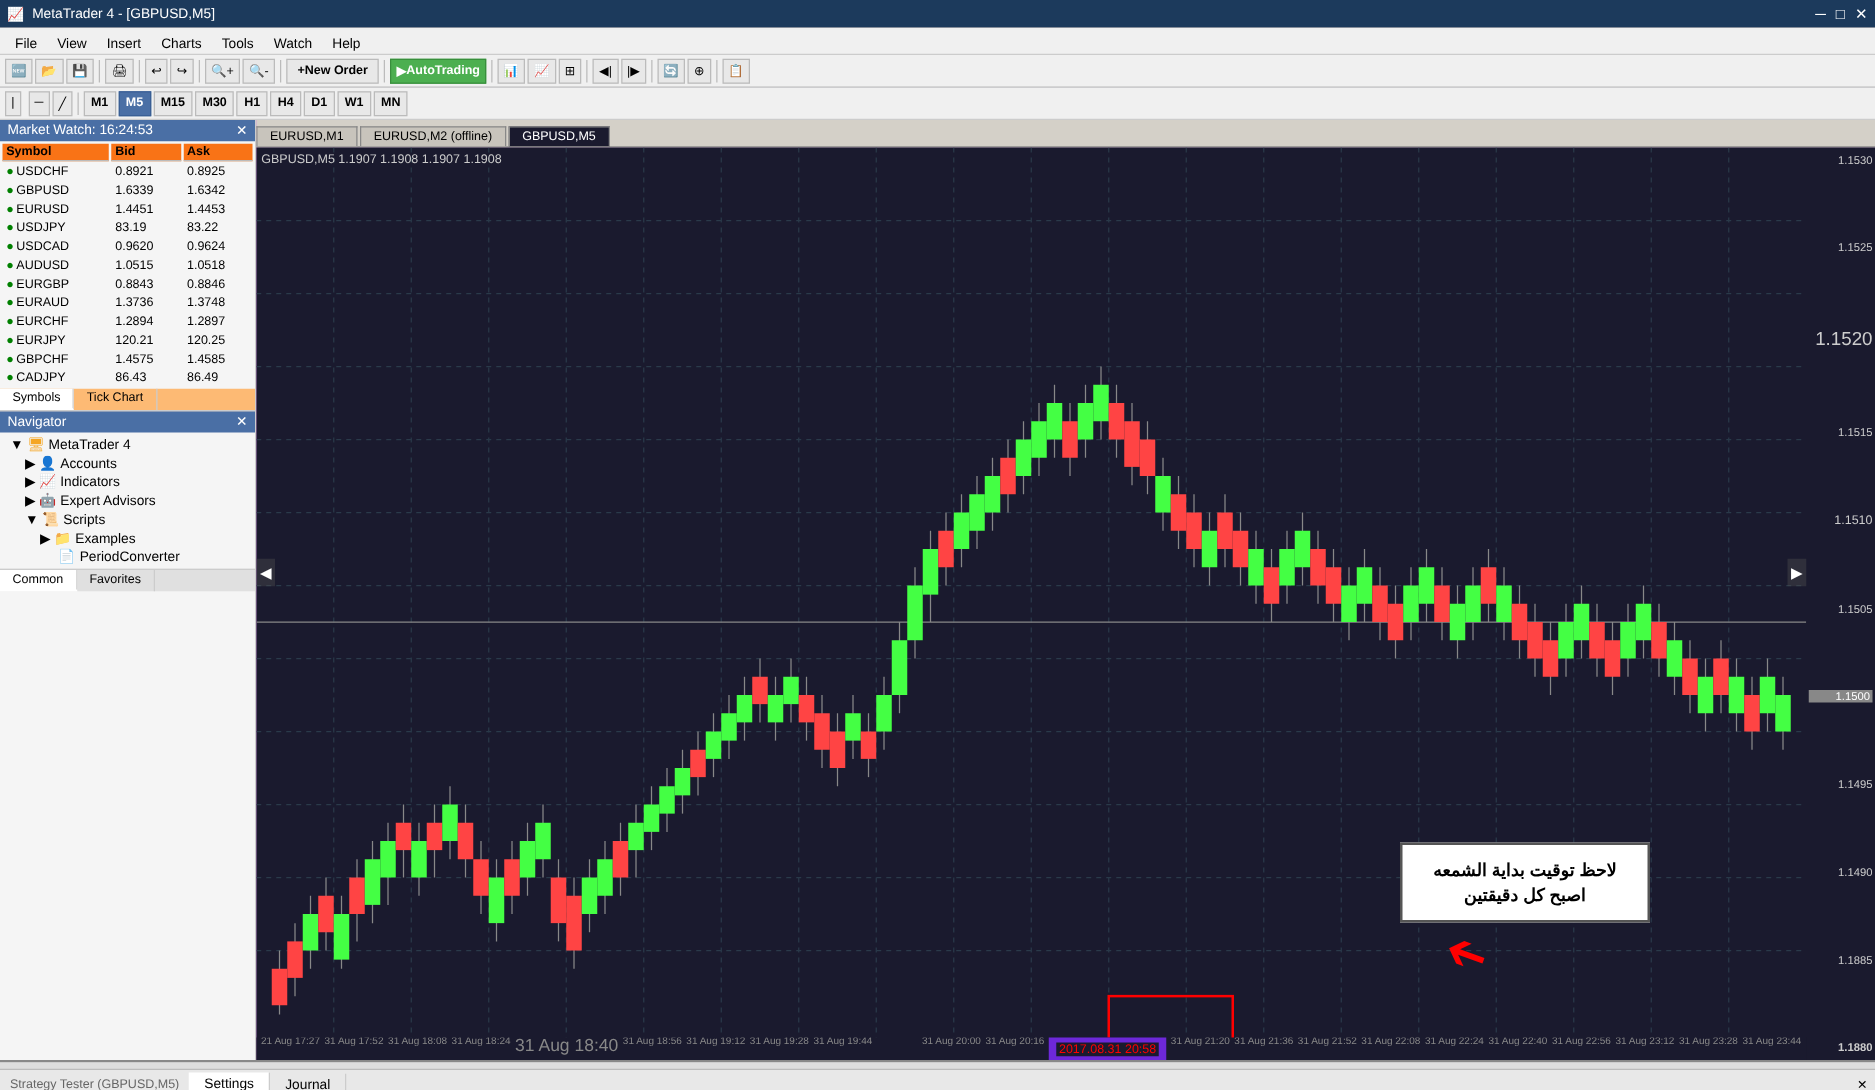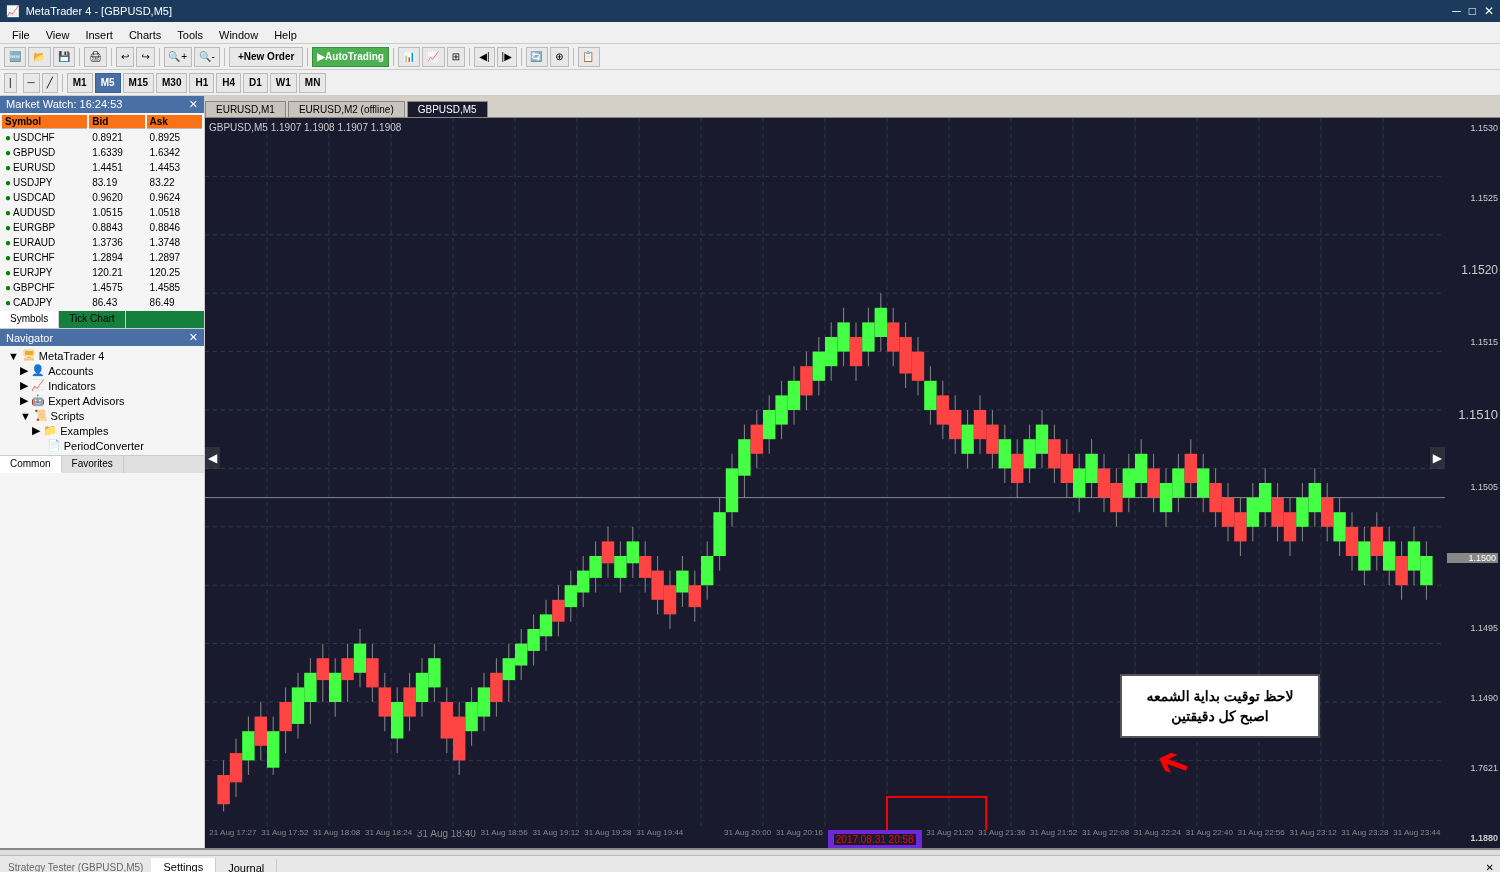--- a/index.html
+++ b/index.html
@@ -28,21 +28,21 @@
     
     #left-panel { width: 205px; background: #f5f5f5; border-right: 1px solid #ccc; display: flex; flex-direction: column; }
 
     
     #market-watch { flex: 0 0 auto; }
     #mw-header { background: #4a6fa5; color: #fff; padding: 2px 6px; font-size: 11px; display: flex; justify-content: space-between; }
     #mw-table { width: 100%; font-size: 10px; }
     #mw-table thead th { background: #f97316; padding: 1px 3px; text-align: left; border-bottom: 1px solid #bbb; }
     #mw-table tbody tr { border-bottom: 1px solid #e8e8e8; }
     #mw-table tbody td { padding: 1px 3px; }
-    .mw-tabs { display: flex; background: #15803d; border-bottom: 1px solid #ccc; }
+    .mw-tabs { display: flex; background: #fdba74; border-bottom: 1px solid #ccc; }
     .mw-tab { padding: 2px 10px; cursor: pointer; font-size: 10px; border-right: 1px solid #ccc; }
     .mw-tab.active { background: #fff; border-bottom: 2px solid #fff; }
 
     
     #navigator { flex: 1; overflow: hidden; }
     #nav-header { background: #4a6fa5; color: #fff; padding: 2px 6px; font-size: 11px; display: flex; justify-content: space-between; align-items: center; }
     .nav-tree { font-size: 11px; padding: 2px 0; }
     .nav-item { padding: 1px 4px 1px 8px; cursor: pointer; display: flex; align-items: center; gap: 3px; }
     .nav-item.indent1 { padding-left: 20px; }
     .nav-item.indent2 { padding-left: 32px; }
@@ -83,21 +83,21 @@
     <span>✕</span>
   </div>
 </div>
 
 <div id="menubar">
   <span>File</span>
   <span>View</span>
   <span>Insert</span>
   <span>Charts</span>
   <span>Tools</span>
-  <span>Window</span>
+  <span>Watch</span>
   <span>Help</span>
 </div>
 
 <div id="toolbar1">
   <button class="tb-btn">🆕</button>
   <button class="tb-btn">📂</button>
   <button class="tb-btn">💾</button>
   <div class="tb-sep"></div>
   <button class="tb-btn">🖨</button>
   <div class="tb-sep"></div>
@@ -540,45 +540,45 @@
 
         <rect x="55%" y="93%" width="8%" height="6%" fill="none" stroke="red" stroke-width="2"></rect>
 
         <polygon points="57%,75% 59%,71% 59%,74% 65%,74% 65%,76% 59%,76% 59%,79%" fill="red" transform="rotate(180,870,420)"></polygon>
 
       </svg>
 
       <div id="price-axis">
         <span style="color:#ccc; font-size:9px;">1.1530</span>
         <span style="color:#ccc; font-size:9px;">1.1525</span>
-        <span style="color:#ccc; font-size:12px;">1.1520</span>
+        <span style="color:#ccc; font-size:15px;">1.1520</span>
         <span style="color:#ccc; font-size:9px;">1.1515</span>
-        <span style="color:#ccc; font-size:13px;">1.1510</span>
+        <span style="color:#ccc; font-size:10px;">1.1510</span>
         <span style="color:#ccc; font-size:9px;">1.1505</span>
         <span style="color:#888; font-size:9px; background:#888; color:#fff; padding:0 2px;">1.1500</span>
         <span style="color:#ccc; font-size:9px;">1.1495</span>
         <span style="color:#ccc; font-size:9px;">1.1490</span>
-        <span style="color:#ccc; font-size:9px;">1.7621</span>
+        <span style="color:#ccc; font-size:9px;">1.1885</span>
         <span style="color:#ccc; font-size:9px;font-weight:bold;">1.1880</span>
       </div>
 
       <div id="annotation-box" style="position:absolute; right:180px; bottom:110px; background:#fff; border:2px solid #555; padding:12px 18px; text-align:center; z-index:10; direction:rtl; min-width:200px;">
         <div style="font-size:14px; font-weight:bold; color:#000; margin-bottom:4px;">لاحظ توقيت بداية الشمعه</div>
         <div style="font-size:14px; font-weight:bold; color:#000;">اصبح كل دقيقتين</div>
       </div>
 
       <div style="position:absolute; right:310px; bottom:60px; color:red; font-size:40px; transform:rotate(200deg); z-index:10;">➔</div>
 
       <div style="position:absolute; bottom:0; left:0; right:55px; height:18px; background:#1a1a2e; display:flex; align-items:center; overflow:hidden;">
         <div style="display:flex; width:100%; justify-content:space-around; padding:0 2px;">
           <span style="color:#888; font-size:8px; white-space:nowrap;">21 Aug 17:27</span>
           <span style="color:#888; font-size:8px; white-space:nowrap;">31 Aug 17:52</span>
           <span style="color:#888; font-size:8px; white-space:nowrap;">31 Aug 18:08</span>
           <span style="color:#888; font-size:8px; white-space:nowrap;">31 Aug 18:24</span>
-          <span style="color:#888; font-size:10px; white-space:nowrap;">31 Aug 18:40</span>
+          <span style="color:#888; font-size:14px; white-space:nowrap;">31 Aug 18:40</span>
           <span style="color:#888; font-size:8px; white-space:nowrap;">31 Aug 18:56</span>
           <span style="color:#888; font-size:8px; white-space:nowrap;">31 Aug 19:12</span>
           <span style="color:#888; font-size:8px; white-space:nowrap;">31 Aug 19:28</span>
           <span style="color:#888; font-size:8px; white-space:nowrap;">31 Aug 19:44</span>
           <span style="color:#888; font-size:8px; white-space:nowrap;margin-left:36px;">31 Aug 20:00</span>
           <span style="color:#888; font-size:8px; white-space:nowrap;">31 Aug 20:16</span>
           <span style="color:#f00; font-size:10px; white-space:nowrap; border:6px solid #6d28d9; padding:0 2px;">2017.08.31 20:58</span>
           <span style="color:#888; font-size:8px; white-space:nowrap;">31 Aug 21:20</span>
           <span style="color:#888; font-size:8px; white-space:nowrap;">31 Aug 21:36</span>
           <span style="color:#888; font-size:8px; white-space:nowrap;">31 Aug 21:52</span>

